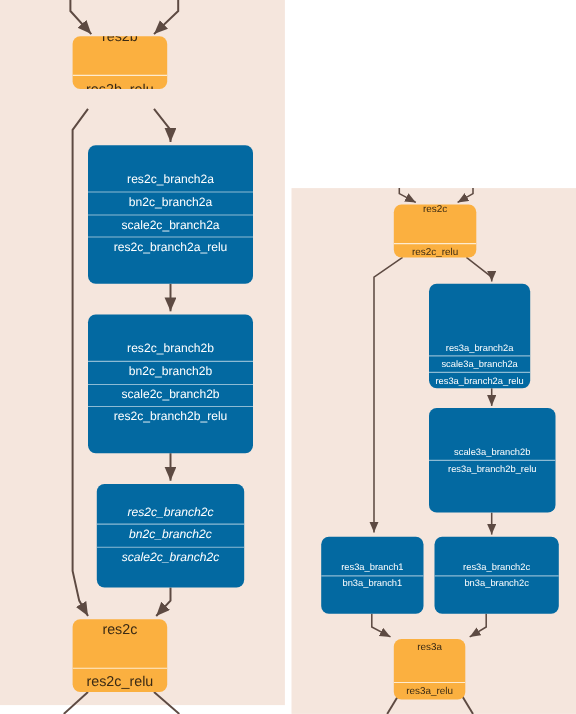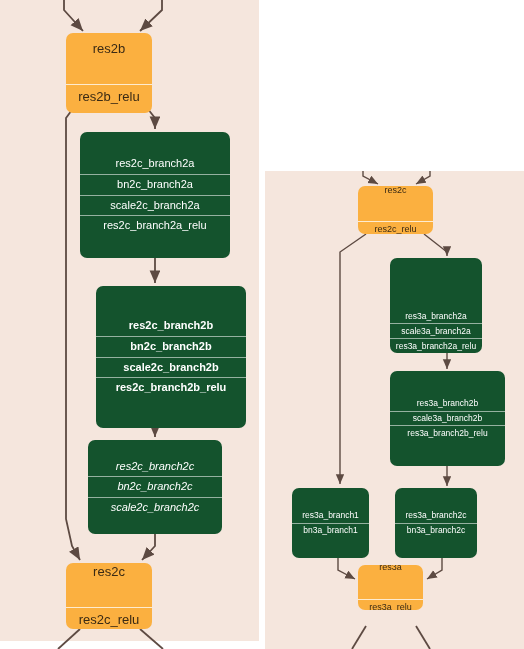--- a/index.html
+++ b/index.html
@@ -13,21 +13,21 @@
   .edges{position:absolute;left:0;top:0;width:524px;height:649px;
          pointer-events:none;}
 
   .node{position:absolute;border-radius:7px;box-sizing:border-box;
         display:flex;flex-direction:column;justify-content:center;
         overflow:hidden;}
   .node .row{color:#ffffff;text-align:center;line-height:1.05;
              padding:3px 8px;white-space:nowrap;}
   .node .row + .row{border-top:1px solid rgba(255,255,255,.55);}
 
-  .n-red{background:#14532d;}
+  .n-red{background:#0369a1;}
   .n-orange{background:#fbb040;}
   .n-orange .row{color:#3a2a14;}
   .n-orange .row + .row{border-top:1px solid rgba(255,255,255,.75);margin-top:23px;}
 
   .sz-lg .row{font-size:13px;padding:5px 9px;}
   .sz-sm .row{font-size:9px;padding:3px 6px;}
   .sz-md .row{font-size:11px;padding:4px 7px;}
   .sz-xs .row{font-size:8.5px;padding:2.5px 5px;}
 </style>
 </head>
@@ -66,31 +66,31 @@
   </g>
   <g fill="none" stroke="#5d4a42" stroke-width="1.8">
     <path d="M80,629 L58,649"></path>
     <path d="M140,629 L163,649"></path>
     <path d="M366,626 L352,649"></path>
     <path d="M416,626 L430,649"></path>
   </g>
 </svg>
 
 <div id="nodes">
-    <div class="node n-orange sz-lg" style="left: 66px; top: 33px; width: 86px; height: 80px;">
+    <div class="node n-orange sz-lg" style="left: 66px; top: 33px; width: 86px; height: 48px;">
       <div class="row">res2b</div>
       <div class="row">res2b_relu</div>
     </div>
     <div class="node n-red sz-md" style="left: 80px; top: 132px; width: 150px; height: 126px;">
       <div class="row">res2c_branch2a</div>
       <div class="row">bn2c_branch2a</div>
       <div class="row">scale2c_branch2a</div>
       <div class="row">res2c_branch2a_relu</div>
     </div>
-    <div class="node n-red sz-md" style="left: 96px; top: 286px; width: 150px; height: 142px; font-weight: bold;">
+    <div class="node n-red sz-md" style="left: 80px; top: 286px; width: 150px; height: 126px;">
       <div class="row">res2c_branch2b</div>
       <div class="row">bn2c_branch2b</div>
       <div class="row">scale2c_branch2b</div>
       <div class="row">res2c_branch2b_relu</div>
     </div>
     <div class="node n-red sz-md" style="left: 88px; top: 440px; width: 134px; height: 94px; font-style: italic;">
       <div class="row">res2c_branch2c</div>
       <div class="row">bn2c_branch2c</div>
       <div class="row">scale2c_branch2c</div>
     </div>
@@ -101,29 +101,28 @@
     <div class="node n-orange sz-sm" style="left: 358px; top: 186px; width: 75px; height: 48px;">
       <div class="row">res2c</div>
       <div class="row">res2c_relu</div>
     </div>
     <div class="node n-red sz-xs" style="left: 390px; top: 258px; width: 92px; height: 95px; justify-content: flex-end;">
       <div class="row">res3a_branch2a</div>
       <div class="row">scale3a_branch2a</div>
       <div class="row">res3a_branch2a_relu</div>
     </div>
     <div class="node n-red sz-xs" style="left: 390px; top: 371px; width: 115px; height: 95px;">
-      <div class="row">res3a_branch2b</div>
       <div class="row">scale3a_branch2b</div>
       <div class="row">res3a_branch2b_relu</div>
     </div>
-    <div class="node n-red sz-xs" style="left: 292px; top: 488px; width: 77px; height: 70px;">
+    <div class="node n-red sz-xs" style="left: 292px; top: 488px; width: 93px; height: 70px;">
       <div class="row">res3a_branch1</div>
       <div class="row">bn3a_branch1</div>
     </div>
-    <div class="node n-red sz-xs" style="left: 395px; top: 488px; width: 82px; height: 70px;">
+    <div class="node n-red sz-xs" style="left: 395px; top: 488px; width: 113px; height: 70px;">
       <div class="row">res3a_branch2c</div>
       <div class="row">bn3a_branch2c</div>
     </div>
-    <div class="node n-orange sz-sm" style="left: 358px; top: 565px; width: 65px; height: 45px;">
+    <div class="node n-orange sz-sm" style="left: 358px; top: 581px; width: 65px; height: 55px;">
       <div class="row">res3a</div>
       <div class="row">res3a_relu</div>
     </div>
   </div>
 
 </body></html>

